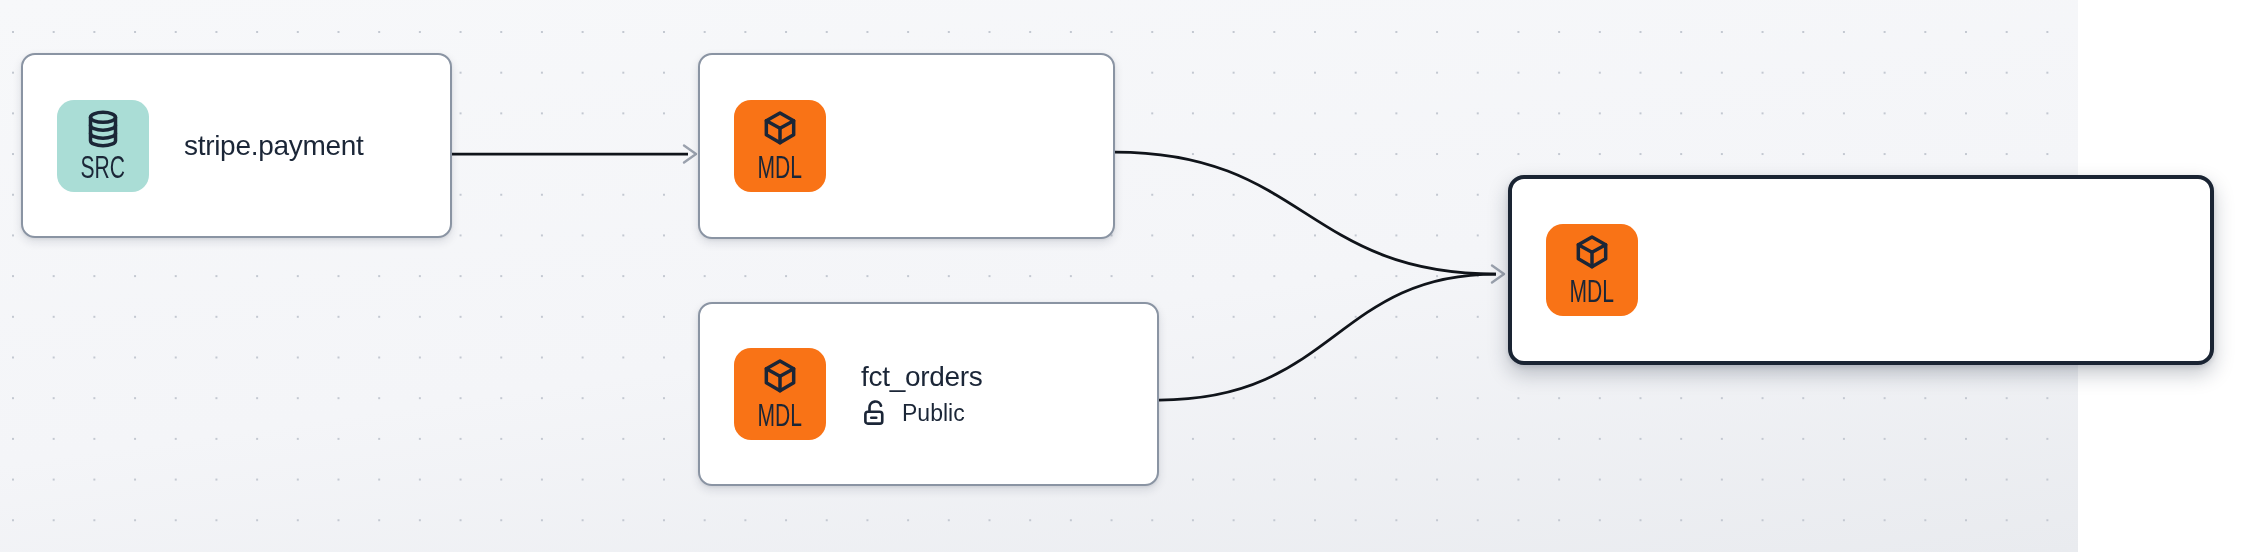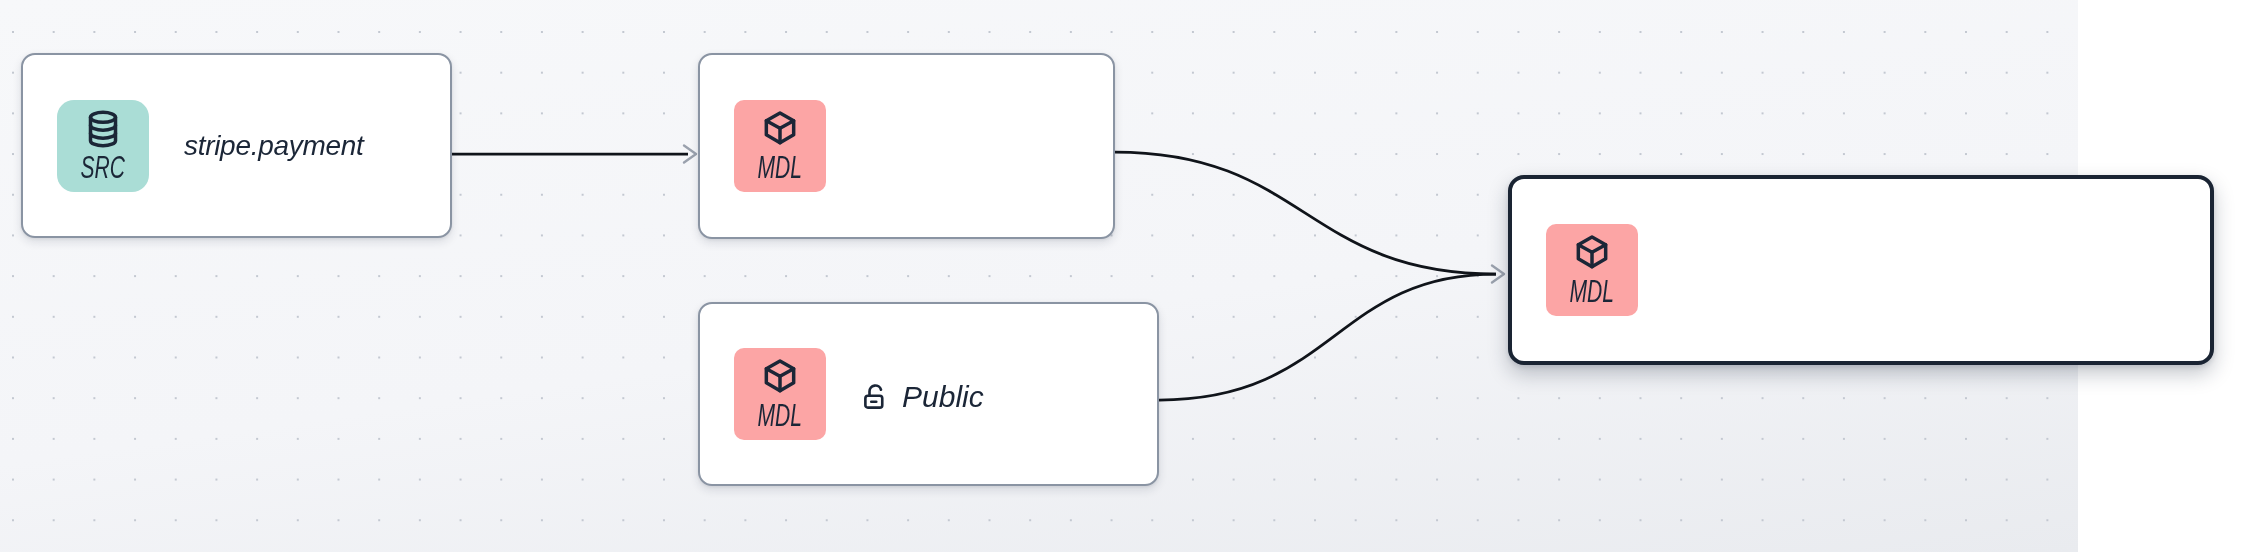--- a/index.html
+++ b/index.html
@@ -9,21 +9,20 @@
   }
 
   .canvas {
     position: relative;
     width: 2078px; height: 552px;
     background:
       radial-gradient(circle at 1px 1px, #c3c8d1 1.4px, rgba(195,200,209,0) 1.5px),
       linear-gradient(172deg, #f7f8fa 0%, #f4f5f8 55%, #e9ebef 100%);
     background-size: 40.7px 40.7px, 100% 100%;
     background-position: 12px 31px, 0 0;
-    font-style: italic;
   }
 
   svg.edge-layer {
     position: absolute; left: 0; top: 0;
     width: 2250px; height: 552px;
     overflow: visible;
   }
   .edge-path { stroke: #10141a; stroke-width: 2.75; fill: none; }
   .arrowhead { stroke: #9aa1ad; stroke-width: 2.4; fill: none;
                stroke-linecap: round; stroke-linejoin: round; }
@@ -48,21 +47,21 @@
 
   .badge {
     flex: 0 0 auto;
     width: 92px; height: 92px;
     border-radius: 17px;
     display: flex; flex-direction: column;
     align-items: center; justify-content: center;
     color: #1b2637;
   }
   .badge.src { background: #aaddd6; }
-  .badge.mdl { background: #fca5a5; border-radius: 10px; }
+  .badge.mdl { background: #f97316; }
   .badge svg { width: 40px; height: 40px; display: block; }
   .badge-label {
     display: block;
     font-size: 31px;
     line-height: 1.0;
     margin-top: 3px;
     transform: scaleX(0.68);
     transform-origin: center;
     color: #1b2637;
     white-space: nowrap;
@@ -72,21 +71,21 @@
   .node-label {
     font-size: 28px;
     color: #1b2637;
     letter-spacing: -0.3px;
     white-space: nowrap;
     line-height: 1.2;
   }
   .node-sub {
     display: flex; align-items: center;
     margin-top: 5px;
-    font-size: 30px;
+    font-size: 23px;
     color: #1b2637;
     line-height: 1.1;
   }
   .node-sub svg { width: 30px; height: 30px; margin-right: 11px; display: block; }
 
   
   #node-stripe  { left: 21px;   top: 53px;  width: 431px; height: 185px; }
   #node-stg     { left: 698px;  top: 53px;  width: 417px; height: 186px; }
   #node-fct     { left: 698px;  top: 302px; width: 461px; height: 184px; }
   #node-agg     { left: 1508px; top: 175px; width: 706px; height: 190px; }
@@ -136,20 +135,21 @@
   <div class="node" id="node-fct">
     <div class="badge mdl">
       <svg viewBox="0 0 24 24" fill="none" stroke="#1b2637" stroke-width="2.1" stroke-linecap="round" stroke-linejoin="round">
         <path d="M12 2.4 L20.2 7 L12 11.6 L3.8 7 Z"></path>
         <path d="M3.8 7 v8.4 L12 20.2 L20.2 15.4 V7"></path>
         <path d="M12 11.6 V20.2"></path>
       </svg>
       <span class="badge-label">MDL</span>
     </div>
     <div class="node-texts">
+      <span class="node-label">fct_orders</span>
       <span class="node-sub">
         <svg viewBox="0 0 24 24" fill="none" stroke="#1b2637" stroke-width="2.1" stroke-linecap="round" stroke-linejoin="round">
           <rect x="3.5" y="11" width="13.5" height="9.5" rx="2"></rect>
           <path d="M8.2 15.8 h4"></path>
           <path d="M6.8 11 V7.6 a4.7 4.7 0 0 1 9.2 -1.4"></path>
         </svg>
         <span>Public</span>
       </span>
     </div>
   </div>

